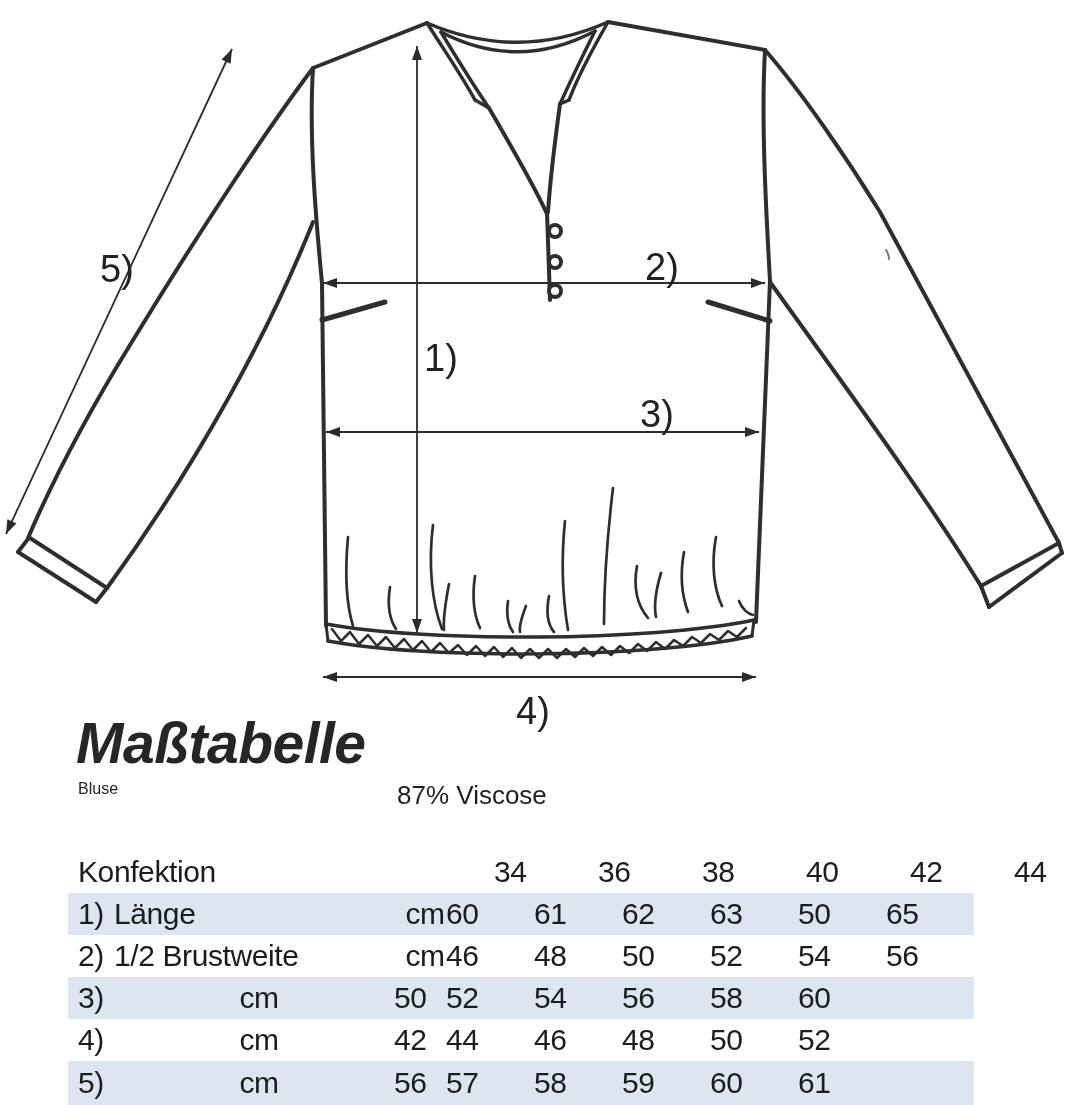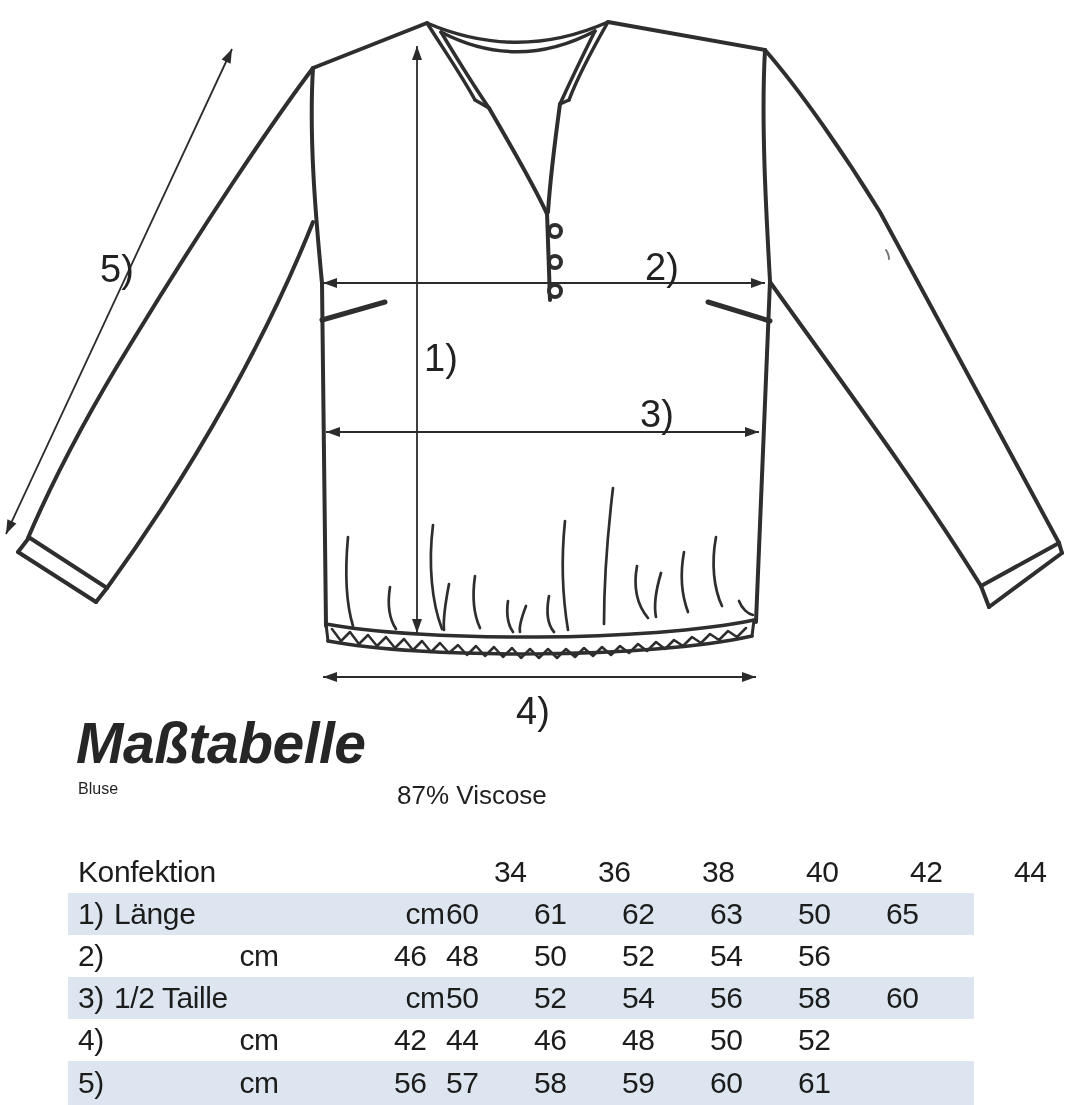--- a/index.html
+++ b/index.html
@@ -164,32 +164,32 @@
       <span class="val">60</span>
       <span class="val">61</span>
       <span class="val">62</span>
       <span class="val">63</span>
       <span class="val">50</span>
       <span class="val">65</span>
     </div>
 
     <div class="trow r1">
       <span class="num">2)</span>
+      <span class="name">1/2 Brustweite</span>
       <span class="unit">cm</span>
       <span class="val">46</span>
       <span class="val">48</span>
       <span class="val">50</span>
       <span class="val">52</span>
       <span class="val">54</span>
       <span class="val">56</span>
     </div>
 
     <div class="trow r2 shaded">
       <span class="num">3)</span>
-      <span class="name">1/2 Taille</span>
       <span class="unit">cm</span>
       <span class="val">50</span>
       <span class="val">52</span>
       <span class="val">54</span>
       <span class="val">56</span>
       <span class="val">58</span>
       <span class="val">60</span>
     </div>
 
     <div class="trow r3">

